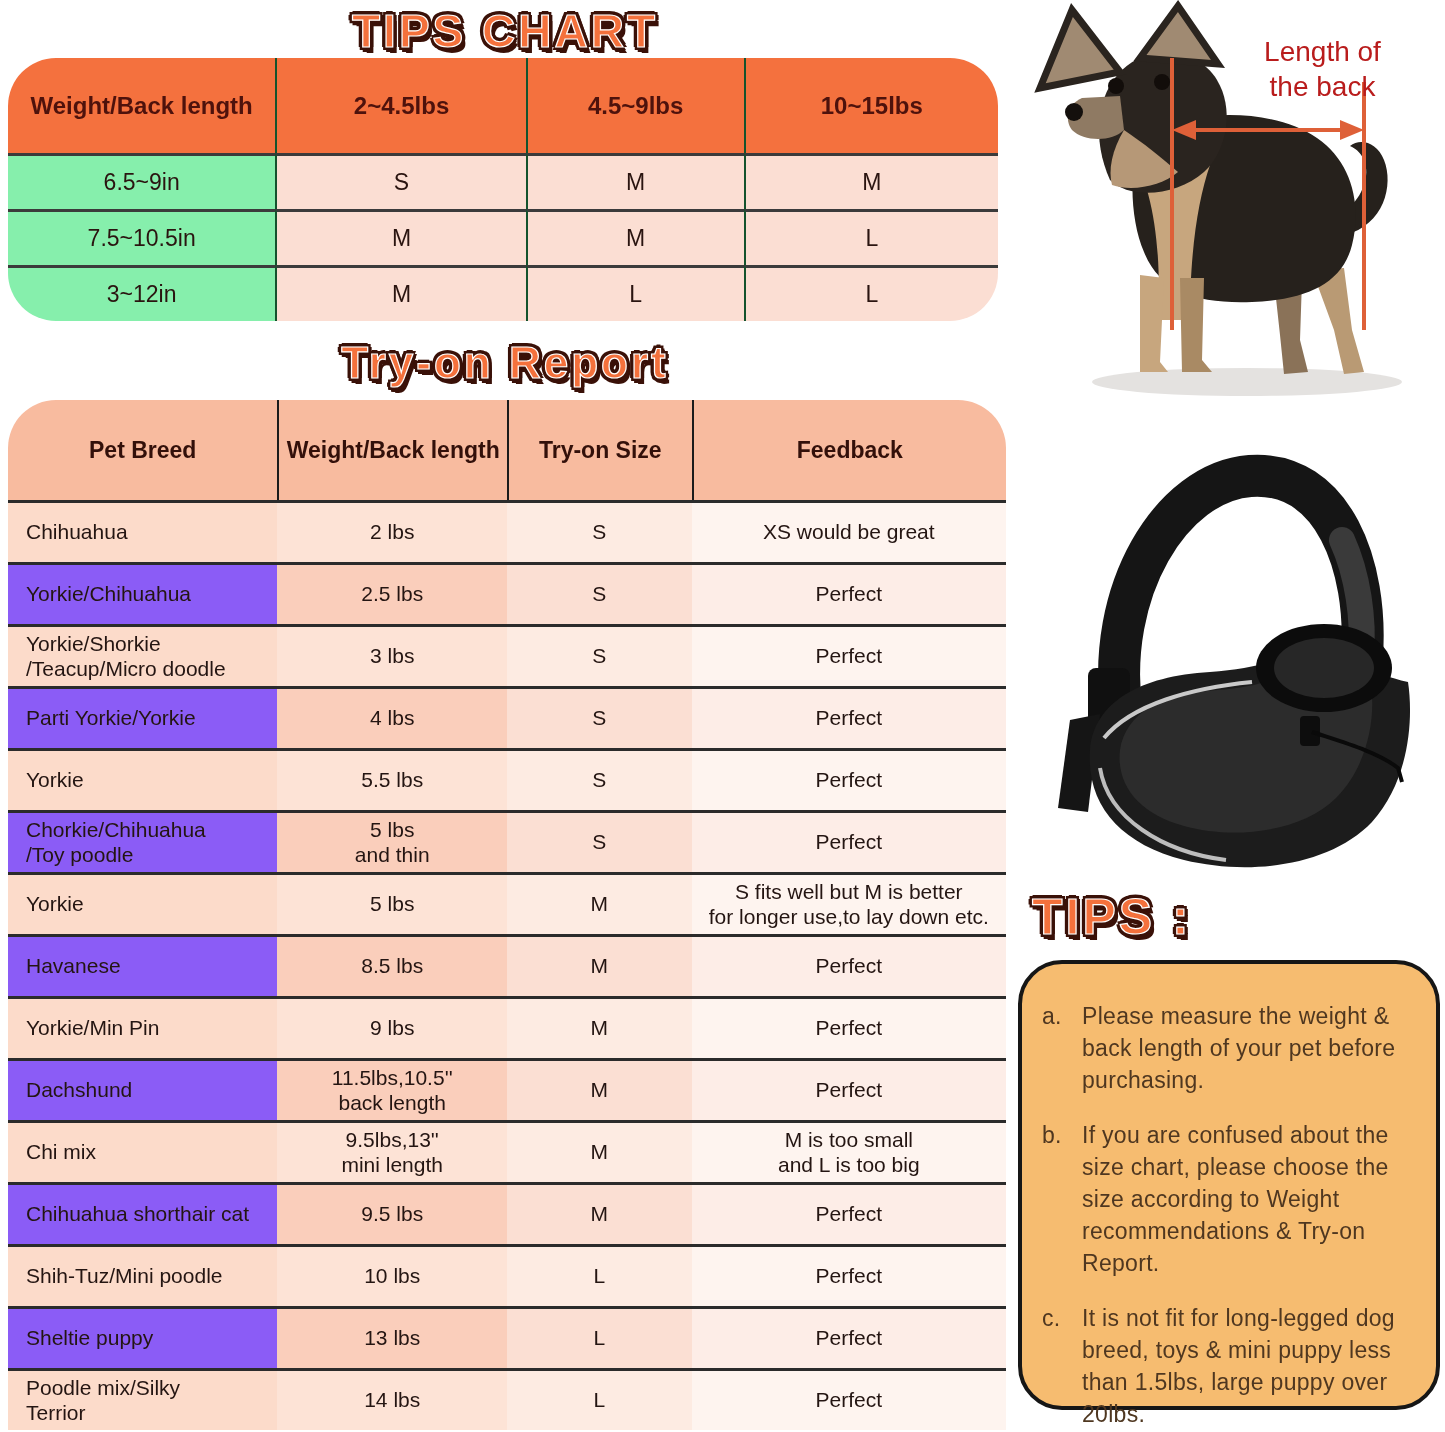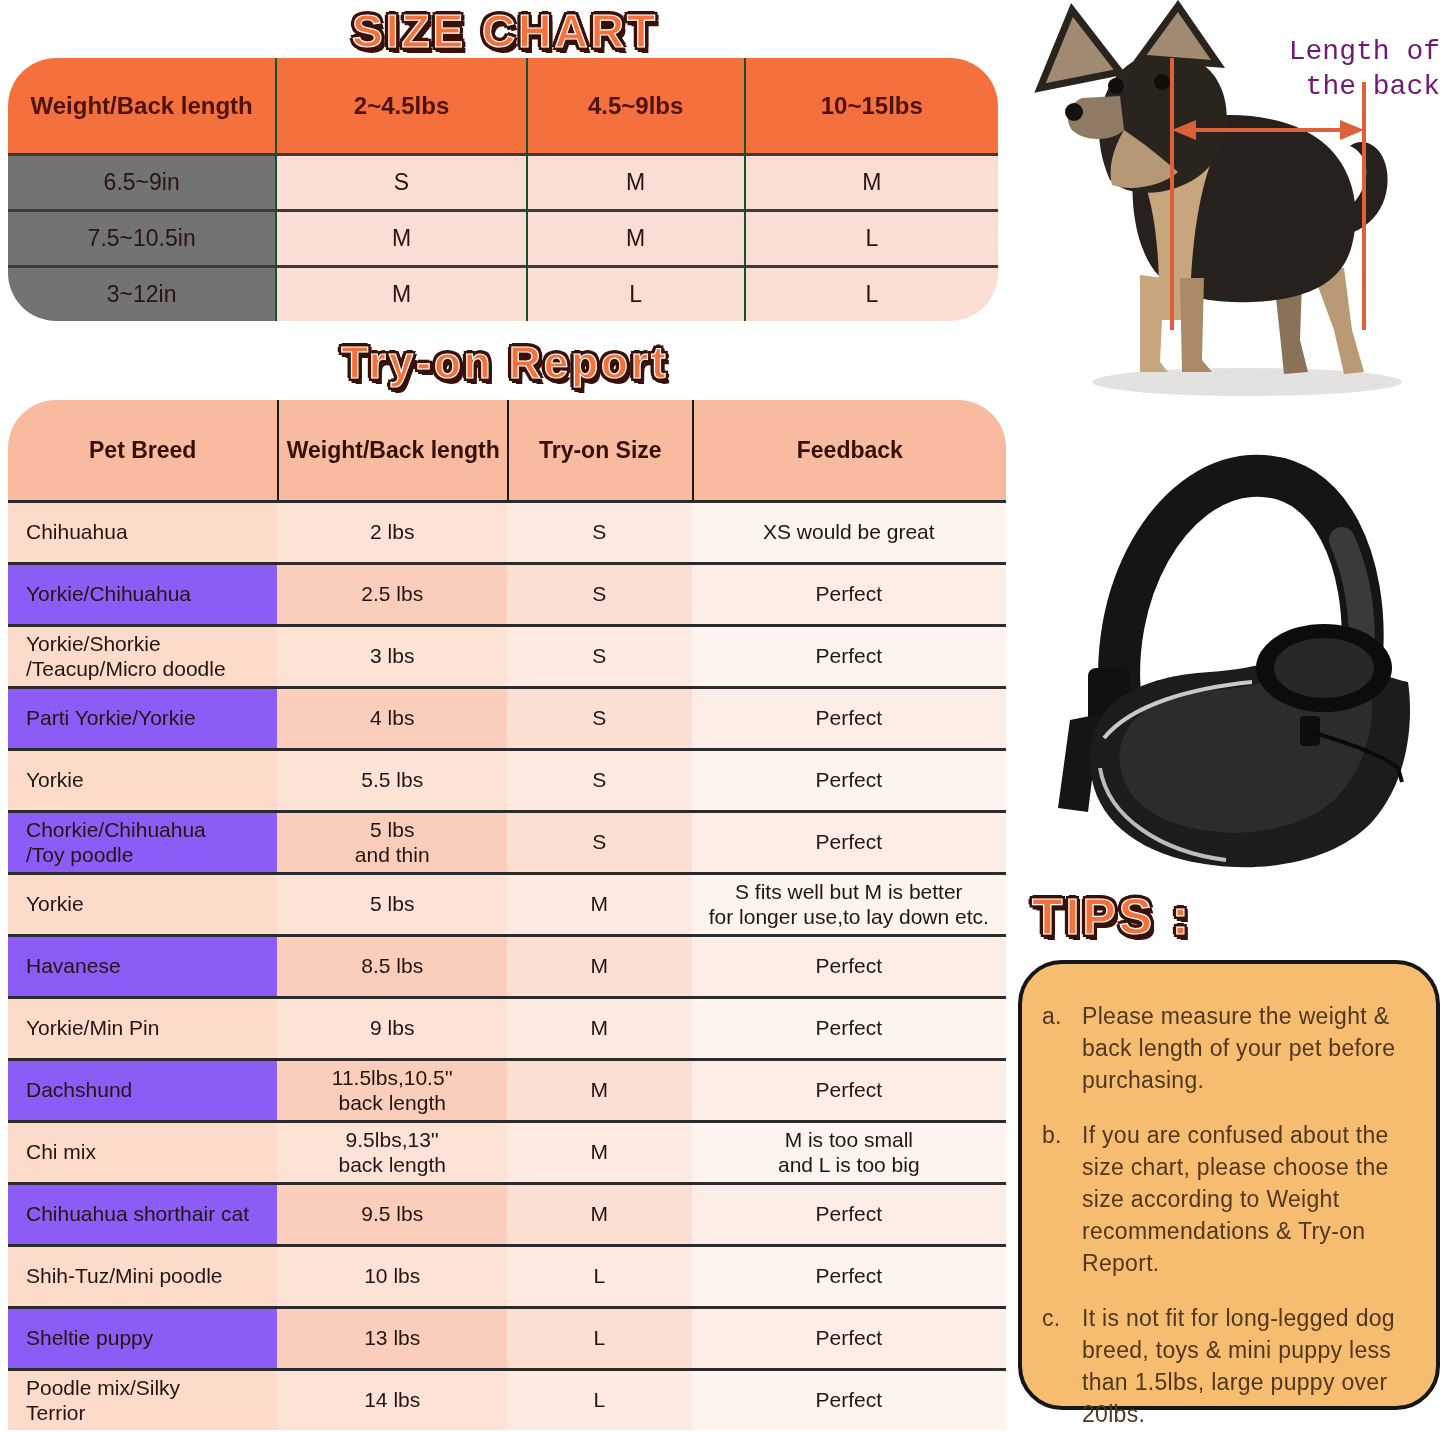--- a/index.html
+++ b/index.html
@@ -35,21 +35,21 @@
     border-radius:48px; overflow:hidden;
   }
   .size-chart th {
     height:95px; background:#f4713e; color:#4e120c;
     font-size:24px; font-weight:700; text-align:center;
   }
   .size-chart td {
     height:56px; background:#fbded3; color:#2a1410;
     font-size:23px; text-align:center;
   }
-  .size-chart td:first-child { background:#737373; }
+  .size-chart td:first-child { background:#86efac; }
   .size-chart th + th, .size-chart td + td { border-left:2px solid #14532d; }
   .size-chart tbody td { border-top:3px solid #3b3b3b; }
 
   .tbl-wrap-tryon {
     position:absolute; left:8px; top:400px; width:998px;
     border-radius:48px 48px 0 0; overflow:hidden;
   }
   .tryon th {
     height:100px; background:#f8bb9f; color:#33100a;
     font-size:23px; font-weight:700; text-align:center;
@@ -66,41 +66,41 @@
   .tryon tr.odd  td:nth-child(4){background:#fef4ef;}
   .tryon tr.even td:nth-child(1){background:#8b5cf6;}
   .tryon tr.even td:nth-child(2){background:#facebb;}
   .tryon tr.even td:nth-child(3){background:#fbdfd3;}
   .tryon tr.even td:nth-child(4){background:#fdede7;}
 
   
   .dog-figure { position:absolute; left:1012px; top:0; width:433px; height:405px; }
   .dog-annotation {
     position:absolute; left:1205px; top:34px; width:235px;
-    color:#701a75; font-size:28px; line-height:1.25; text-align:right;font-family:Liberation Mono, monospace;
+    color:#b91c1c; font-size:28px; line-height:1.25; text-align:center;
   }
   .bag-figure { position:absolute; left:1012px; top:420px; width:433px; height:455px; }
 
   .tips-box {
     position:absolute; left:1018px; top:960px; width:422px; height:450px;
     background:#f6bc70; border:4px solid #161616; border-radius:44px;
     padding:36px 24px 18px 20px; color:#4f3720;
   }
   .tip-item {
     display:grid; grid-template-columns:36px 1fr; column-gap:4px;
     font-size:23px; line-height:1.4; margin-bottom:22px; letter-spacing:.3px;
   }
   .tip-marker { text-align:left; }
 </style>
 </head>
 <body>
 
 <div class="canvas">
 
-  <div class="bubble-title t-sizechart">SIZE CHART</div>
+  <div class="bubble-title t-sizechart">TIPS CHART</div>
   <div class="bubble-title t-tryon">Try-on Report</div>
   <div class="bubble-title t-tips">TIPS :</div>
 
   <div class="tbl-wrap-size">
     <table class="size-chart">
       <colgroup>
           <col style="width:27%">
           <col style="width:25.3%">
           <col style="width:22%">
           <col style="width:25.7%">
@@ -214,21 +214,21 @@
           <tr class="even">
             <td>Dachshund</td>
             <td>11.5lbs,10.5''
 back length</td>
             <td>M</td>
             <td>Perfect</td>
           </tr>
           <tr class="odd">
             <td>Chi mix</td>
             <td>9.5lbs,13''
-back length</td>
+mini length</td>
             <td>M</td>
             <td>M is too small
 and L is too big</td>
           </tr>
           <tr class="even">
             <td>Chihuahua shorthair cat</td>
             <td>9.5 lbs</td>
             <td>M</td>
             <td>Perfect</td>
           </tr>

